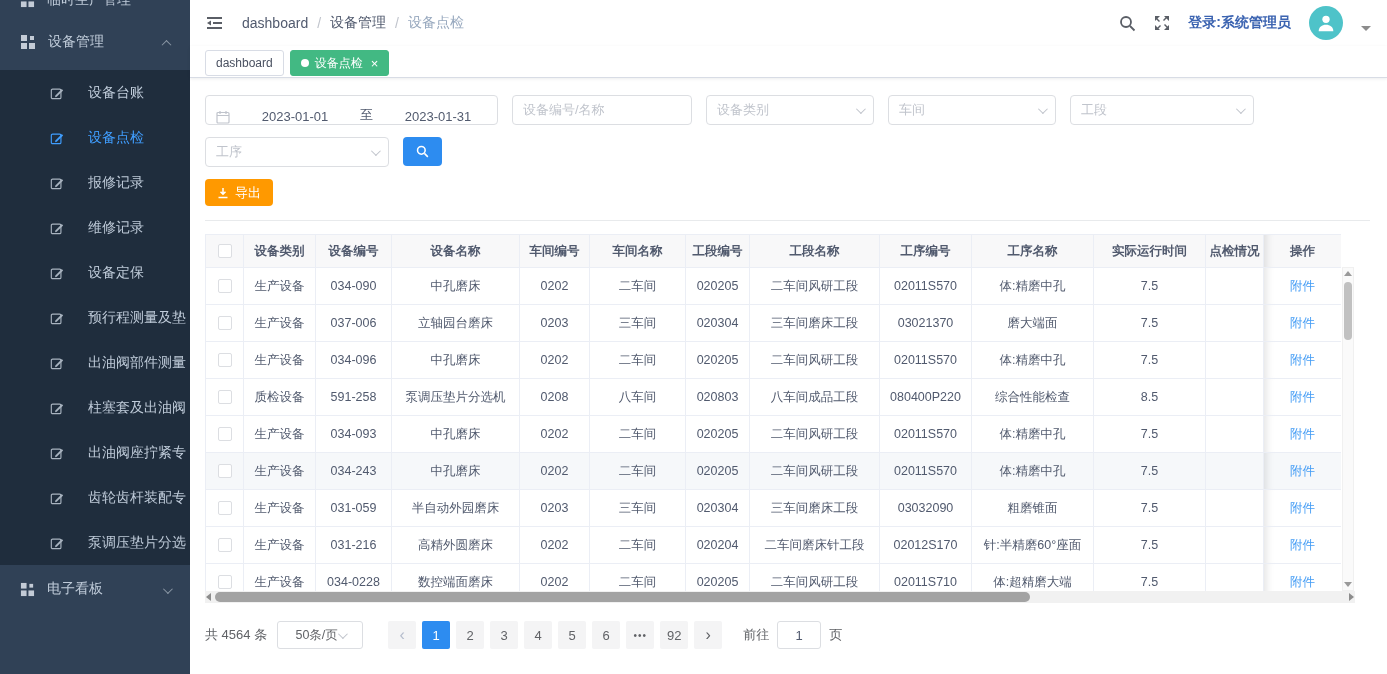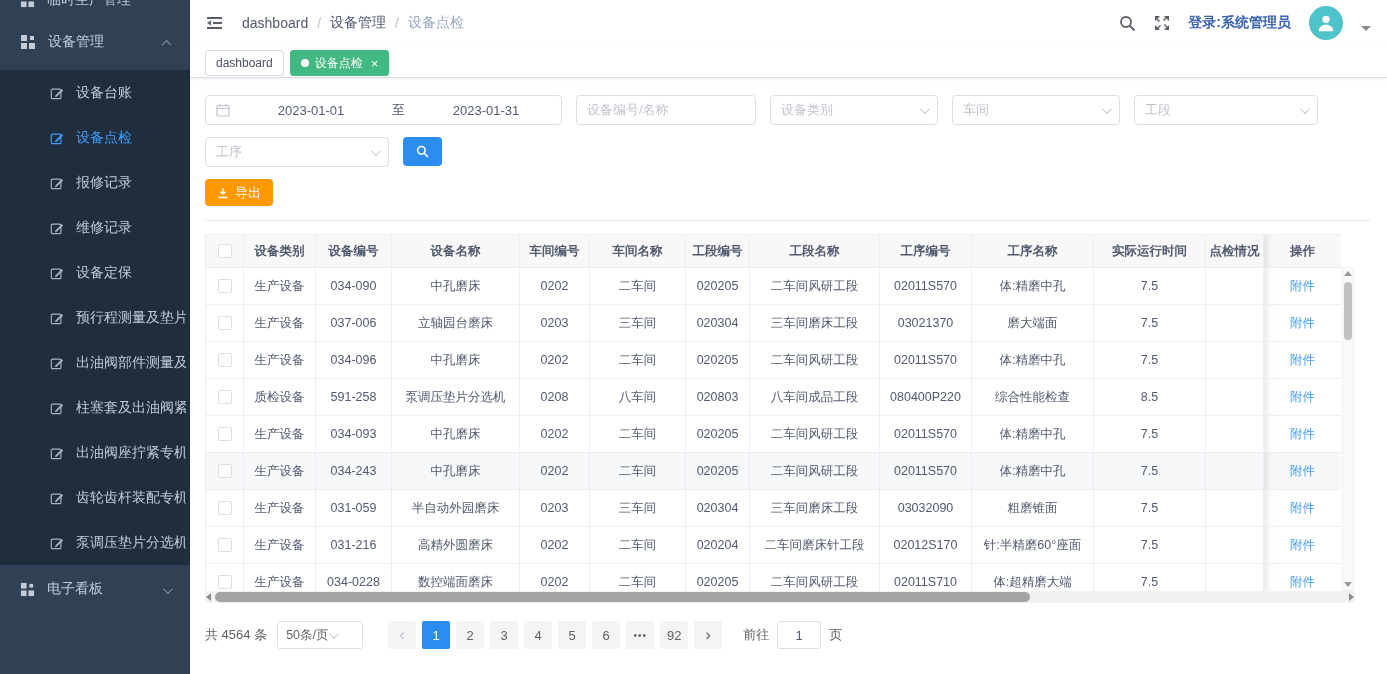--- a/index.html
+++ b/index.html
@@ -9,21 +9,21 @@
 
   
   .sidebar { width:190px; height:674px; background:#304156; flex:none; overflow:hidden; }
   .menu-item { display:flex; align-items:center; gap:12px; padding:0 20px; height:56px;
     color:#bfcbd9; font-size:14px; cursor:pointer; white-space:nowrap; }
   .menu-item .micon { flex:none; display:flex; color:#c3cbd6; }
   .menu-item .chev-wrap { margin-left:auto; }
   .clipped { height:14px; overflow:hidden; align-items:flex-start; }
   .clipped .clip-inner { display:flex; align-items:center; gap:12px; margin-top:-9px; }
   .submenu { background:#1f2d3d; }
-  .sub-item { display:flex; align-items:center; gap:12px; height:45px; padding:0 4px 0 50px;
+  .sub-item { display:flex; align-items:center; gap:24px; height:45px; padding:0 4px 0 50px;
     color:#bfcbd9; font-size:14px; cursor:pointer; white-space:nowrap; overflow:hidden; }
   .sub-item .micon { flex:none; display:flex; color:#a9b4c0; }
   .sub-item.active { color:#409eff; }
   .sub-item.active .micon { color:#409eff; }
   .sub-item .slabel { overflow:hidden; white-space:nowrap; }
   .bottom-item { height:48px; }
   .chev { width:7px; height:7px; border-right:1.4px solid #8a97a5; border-bottom:1.4px solid #8a97a5; display:inline-block; }
   .chev.up { transform:rotate(-135deg) translate(-1px,-1px); }
   .chev.down { transform:rotate(45deg) translateY(-2px); }
 
@@ -49,21 +49,21 @@
   .tag.active { background:#42b983; color:#fff; border-color:#42b983; }
   .tag .dot { width:8px; height:8px; border-radius:50%; background:#fff; display:inline-block; }
   .tag .tclose { font-size:13px; line-height:1; margin-left:2px; }
 
   .content { padding:17px 17px 0 15px; flex:1; }
 
   
   .filter-row { display:flex; gap:14px; margin-bottom:12px; }
   .ctrl { height:30px; border:1px solid #dcdee2; border-radius:4px; background:#fff;
     display:flex; align-items:center; font-size:13px; color:#515a6e; }
-  .date-range { width:357px; padding:0 10px; gap:16px; }
+  .date-range { width:293px; padding:0 10px; gap:16px;align-items:flex-end; }
   .date-range .dval { flex:1; text-align:center; }
   .txt-input { width:180px; padding:0 10px; color:#c0c4cc; }
   .select { padding:0 10px; color:#c0c4cc; justify-content:space-between; cursor:pointer; }
   .sel-类别 { width:168px; } .sel-车间 { width:168px; } .sel-工段 { width:184px; } .sel-工序 { width:184px; }
   .sel-chev { width:7px; height:7px; border-right:1.3px solid #c0c4cc; border-bottom:1.3px solid #c0c4cc;
     transform:rotate(45deg) translateY(-2px); }
   .search-btn { width:39px; height:29px; background:#2d8cf0; border:none; border-radius:4px;
     display:flex; align-items:center; justify-content:center; color:#fff; cursor:pointer; }
   .export-btn { height:27px; padding:0 12px; background:#ff9900; border:none; border-radius:4px;
     color:#fff; font-size:13px; display:flex; align-items:center; gap:6px; cursor:pointer; margin:2px 0 0; }
@@ -106,21 +106,21 @@
   .hscroll { width:1150px; height:12px; background:#f1f1f1; position:relative; margin-top:0; }
   .hthumb { position:absolute; left:10px; top:1px; width:815px; height:10px; background:#a3a3a3; border-radius:5px; }
   .harrow { position:absolute; top:2px; width:0; height:0; border-top:4px solid transparent; border-bottom:4px solid transparent; }
   .harrow.left { left:1px; border-right:5px solid #8c8c8c; }
   .harrow.right { right:1px; border-left:5px solid #8c8c8c; }
 
   
   .pager { display:flex; align-items:center; margin-top:18px; font-size:13px; color:#606266; }
   .pg-total { margin-right:10px; }
   .pg-size { width:86px; height:28px; border:1px solid #dcdee2; border-radius:3px; display:flex;
-    align-items:center; justify-content:flex-start; padding:0 8px; color:#606266; font-size:12.5px;
+    align-items:center; justify-content:center; padding:0 8px; color:#606266; font-size:12.5px;
     margin-right:22px; cursor:pointer; }
   .pg-btn { min-width:28px; height:28px; margin:0 3px; border:none; border-radius:2px; background:#f4f4f5;
     color:#606266; font-size:13px; cursor:pointer; display:flex; align-items:center; justify-content:center; }
   .pg-btn.active { background:#2d8cf0; color:#fff; }
   .pg-btn.nav { color:#b4bccc; font-size:16px; }
   .pg-btn.dots { background:#f4f4f5; letter-spacing:1px; font-size:10px; }
   .pg-goto { display:flex; align-items:center; gap:8px; margin-left:18px; }
   .pg-input { width:44px; height:28px; border:1px solid #dcdee2; border-radius:3px; text-align:center;
     font-size:13px; color:#515a6e; display:flex; align-items:center; justify-content:center; }
 </style>

